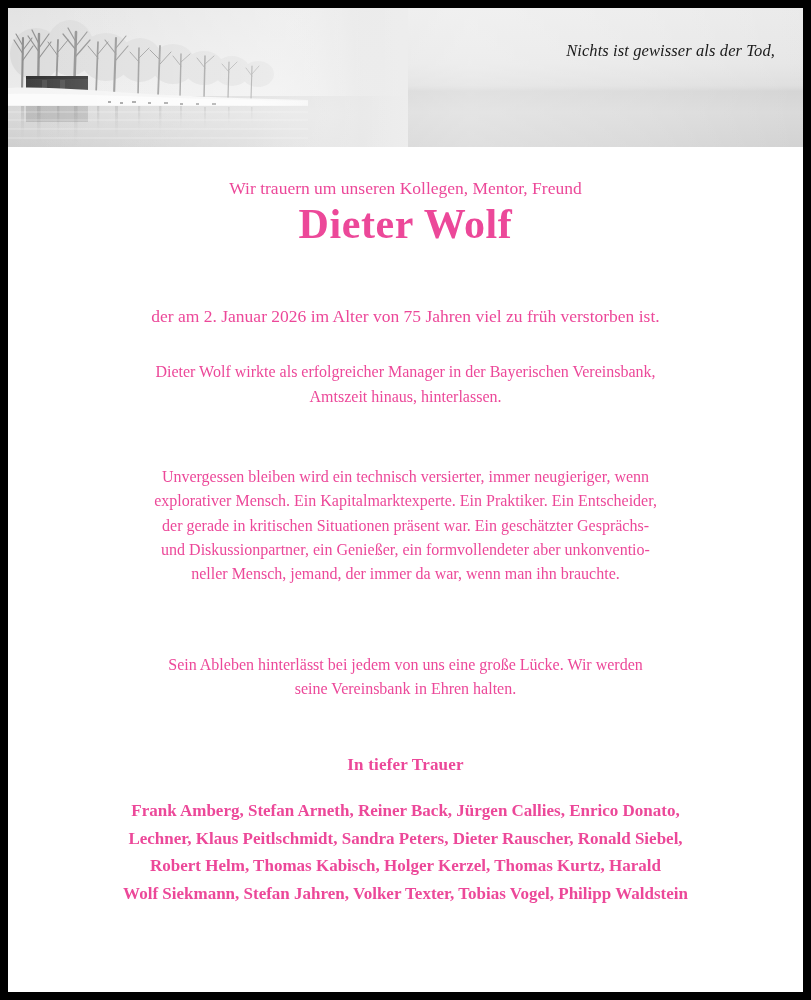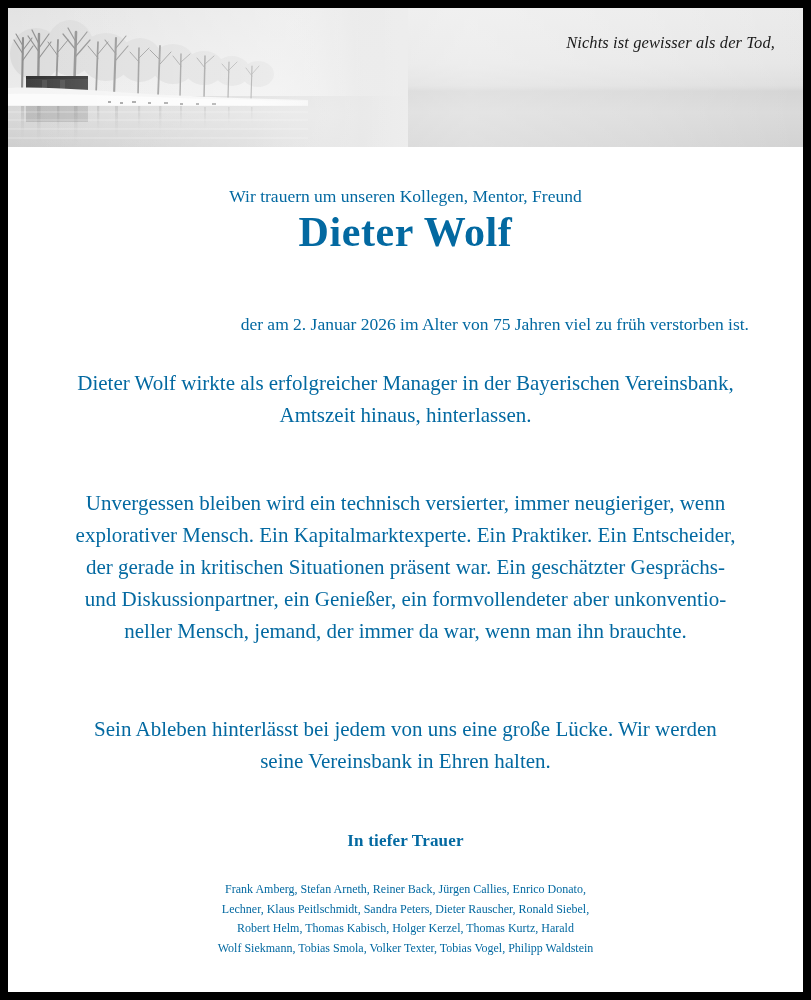--- a/index.html
+++ b/index.html
@@ -63,83 +63,83 @@
     top: 0;
     width: 400px;
     height: 139px;
   }
   .scene svg { display: block; width: 100%; height: 100%; }
 
   
   .quote {
     position: absolute;
     right: 28px;
-    top: 22px;
+    top: 30px;
     text-align: right;
     font-style: italic;
     font-size: 16.5px;
     line-height: 1.62;
     color: #1b1b1b;
     letter-spacing: 0.1px;
     white-space: nowrap;
   }
   .quote-line { display: block; }
 
   
   .body {
     flex: 1 1 auto;
     background: #ffffff;
     text-align: center;
-    color: #0369a1;
-    padding: 12px 54px;
+    color: #ec4899;
+    padding: 4px 54px;
     box-sizing: border-box;
   }
 
   .intro {
     font-size: 17.5px;
     line-height: 1.35;
     margin-top: 26px;
   }
 
   .deceased-name {
     font-size: 42px;
     font-weight: bold;
     letter-spacing: 0.6px;
     line-height: 1.1;
   }
 
   .death-line {
     font-size: 17.5px;
     line-height: 1.4;
     margin-top: 57px;
-    text-align: right;
   }
 
   .para {
-    font-size: 21px;
+    font-size: 16px;
     line-height: 1.52;
     margin-top: 32px;
   }
   .para-career { margin-top: 32px; }
   .para-memory { margin-top: 56px; }
   .para-loss   { margin-top: 66px; }
 
   .para span { display: block; }
 
   .mourning-label {
     font-size: 17px;
     font-weight: bold;
     margin-top: 54px;
     letter-spacing: 0.2px;
   }
 
   .signatories {
-    font-size: 12px;
+    font-size: 17px;
     line-height: 1.62;
-    margin-top: 29px;
+    margin-top: 22px;
+    font-weight: bold;
   }
   .signatories span { display: block; }
 </style>
 </head>
 <body>
 
 <div class="notice">
 
   <div class="header-band">
 
@@ -301,17 +301,17 @@
       <span>Sein Ableben hinterlässt bei jedem von uns eine große Lücke. Wir werden</span>
       <span>seine Vereinsbank in Ehren halten.</span>
     </div>
 
     <div class="mourning-label">In tiefer Trauer</div>
 
     <div class="signatories">
       <span>Frank Amberg, Stefan Arneth, Reiner Back, Jürgen Callies, Enrico Donato,</span>
       <span>Lechner, Klaus Peitlschmidt, Sandra Peters, Dieter Rauscher, Ronald Siebel,</span>
       <span>Robert Helm, Thomas Kabisch, Holger Kerzel, Thomas Kurtz, Harald</span>
-      <span>Wolf Siekmann, Tobias Smola, Volker Texter, Tobias Vogel, Philipp Waldstein</span>
+      <span>Wolf Siekmann, Stefan Jahren, Volker Texter, Tobias Vogel, Philipp Waldstein</span>
     </div>
 
   </div>
 </div>
 
 </body></html>

